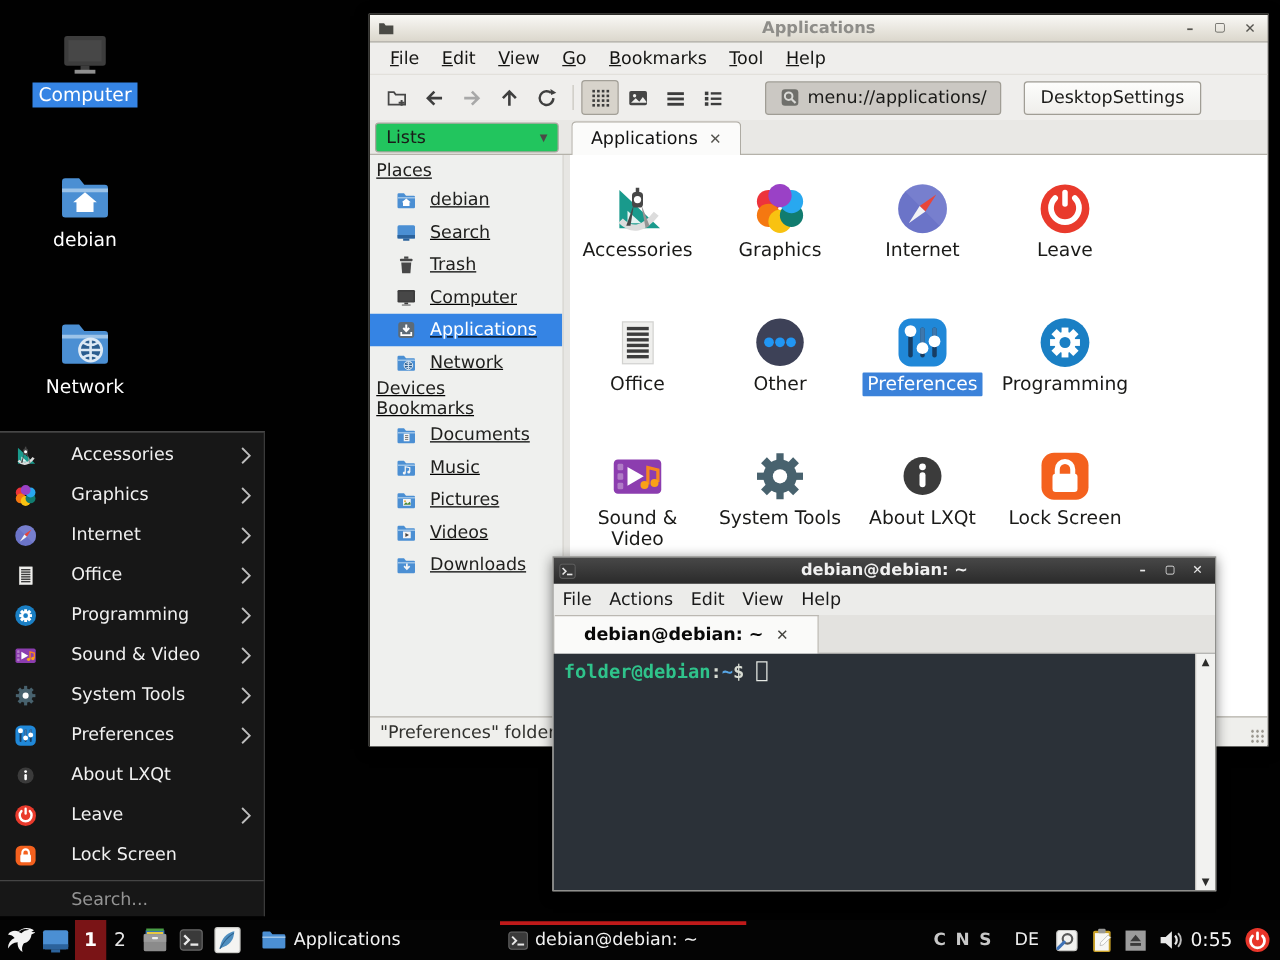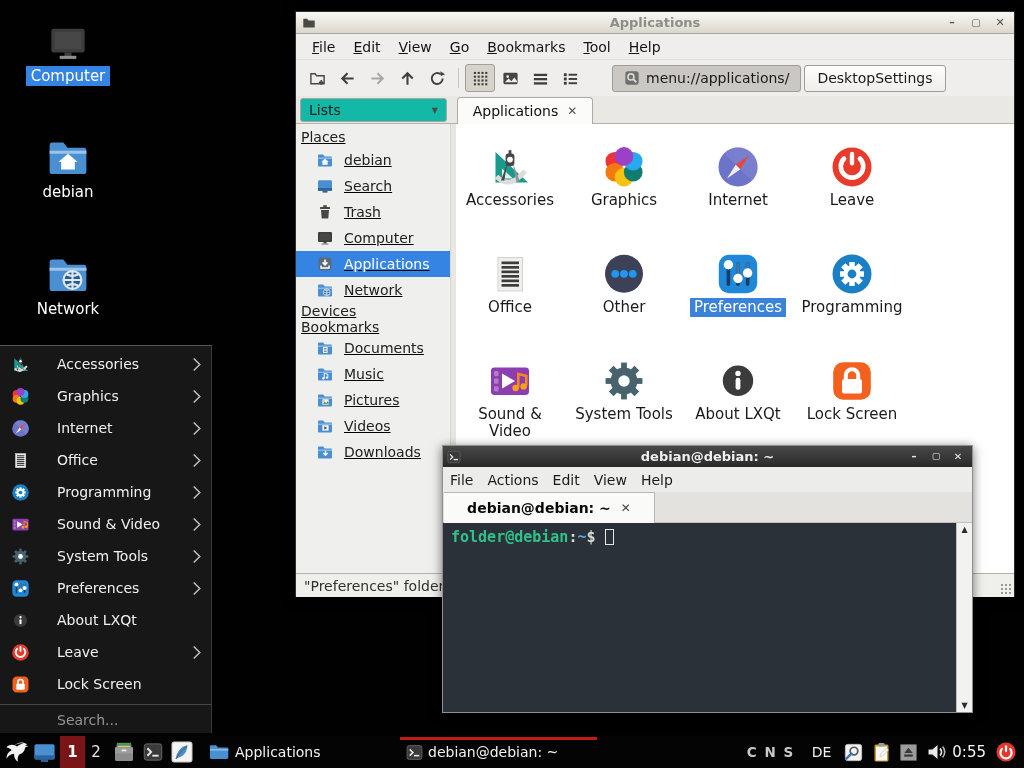--- a/index.html
+++ b/index.html
@@ -24,23 +24,23 @@
 .winbtn { width:12px; height:12px; display:flex; align-items:center; justify-content:center; font-size:11px; color:#55544f; font-weight:bold; line-height:1; }
 #fm .menubar { height:26px; background:#efeeec; display:flex; align-items:center; padding-left:7px; border-bottom:1px solid #e2e0db; }
 #fm .menubar .mitem { font-size:14px; color:#151513; padding:3px 9px; }
 .mnemonic::first-letter { text-decoration:underline; }
 #fm .toolbar { height:36px; background:#efeeec; display:flex; align-items:center; padding-left:6px; }
 .tbtn { width:30px; height:28px; display:flex; align-items:center; justify-content:center; border-radius:3px; }
 .tbtn.checked { background:#d7d3cb; border:1px solid #a29f97; }
 .tsep { width:1px; height:20px; background:#c9c6be; margin:0 6px; }
 .pathbtn { height:27px; display:flex; align-items:center; font-size:14px; color:#1a1a18; border:1px solid #a09d95; border-radius:3px; padding:0 9px; }
 .pathbtn.current { background:#cbc8c3; margin-left:27px; gap:6px; padding:0 11px; }
-.pathbtn.plain { background:linear-gradient(#fdfdfc,#efeeeb); margin-left:3px; padding:0 12px; }
+.pathbtn.plain { background:linear-gradient(#fdfdfc,#efeeeb); margin-left:18px; padding:0 12px; }
 #fm .tabrow { height:28px; background:#e9e8e5; border-bottom:1px solid #b5b2aa; display:flex; align-items:flex-end; position:relative; }
-.combo { position:absolute; left:4px; top:2px; width:147px; height:24px; background:#14b8a6; border:1px solid #a9a69e; border-radius:3px; font-size:14px; color:#1a1a18; display:flex; align-items:center; padding:0 8px; }
+.combo { position:absolute; left:4px; top:2px; width:147px; height:24px; background:#22c55e; border:1px solid #a9a69e; border-radius:3px; font-size:14px; color:#1a1a18; display:flex; align-items:center; padding:0 8px; }
 .combo .arrow { margin-left:auto; font-size:8px; color:#4a4a46; }
 .fmtab { position:absolute; left:161px; top:1px; width:136px; height:27px; background:#fbfbfa; border:1px solid #aeaba3; border-bottom:none; border-radius:4px 4px 0 0; display:flex; align-items:center; justify-content:center; gap:9px; font-size:14px; color:#111; }
 .fmtab .tclose { color:#55544f; font-size:12px; font-weight:bold; }
 #fm .body { display:flex; height:449px; position:relative;text-decoration:underline; }
 #fm .sidebar { width:154px; background:#eff0ee; padding-top:3px; overflow:hidden; }
 .side-header { font-size:14px; color:#20201e; padding:2px 0 2px 5px; height:20px; }
 .side-item { height:26px; display:flex; align-items:center; padding-left:21px; gap:11px; font-size:14px; color:#20201e; }
 .side-item.sel { background:#3584e4; color:#ffffff; }
 #fm .splitter { width:6px; background:#e7e6e3; border-left:1px solid #d8d6d1; }
 #fm .iconview { flex:1; background:#ffffff; position:relative; }

